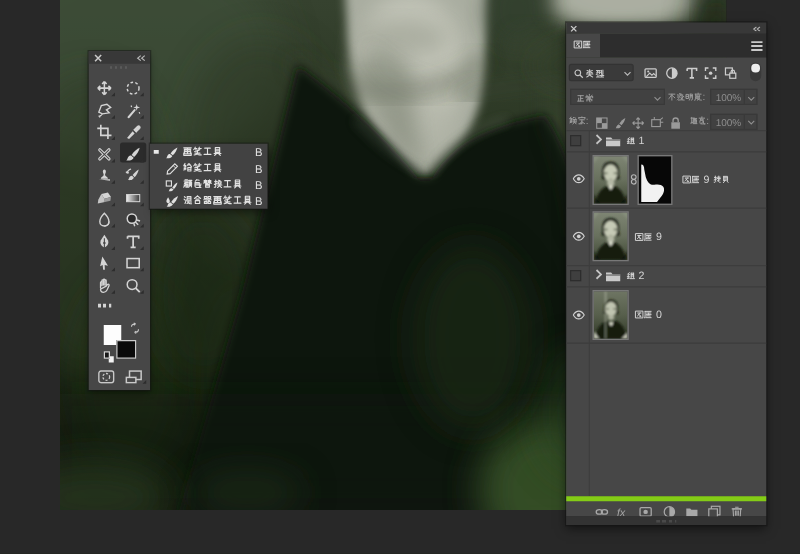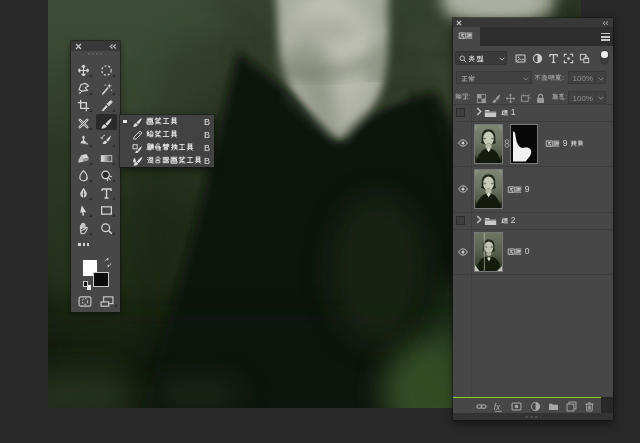--- a/index.html
+++ b/index.html
@@ -627,21 +627,21 @@
 <path d="M0 32 L4.5 38 L0 38 Z" fill="#d5d7c9" opacity="0.9"></path>
           <path d="M27 33 L27 38 L22 38 Z" fill="#d5d7c9" opacity="0.9"></path>
 </g>
       </svg>
 <div class="abs" style="left:55px;top:202px;white-space:nowrap;line-height:0;"><svg class="cg" width="7" height="7" viewBox="0 0 16 16" style="color:#d4d4d4">
           <use href="#g_tu"></use>
         </svg><svg class="cg" width="7" height="7" viewBox="0 0 16 16" style="color:#d4d4d4">
           <use href="#g_ceng"></use>
         </svg><span style="display:inline-block;width:2.8px"></span><span style="font-size:8.5px;color:#d4d4d4;vertical-align:top;line-height:7px;">0</span></div>
 </div>
-<div class="abs" style="left:0;top:379px;width:148px;height:16px;background:#474747;border-top:1px solid #84cc16;box-sizing:border-box;">
+<div class="abs" style="left:0;top:379px;width:160px;height:16px;background:#474747;border-top:4px solid #84cc16;box-sizing:border-box;">
 <svg class="abs" style="left:22.5px;top:2.5px" width="11" height="11" viewBox="0 0 16 16">
         <ellipse cx="5" cy="8" rx="3.6" ry="2.6" stroke="#a8a8a8" stroke-width="1.5" fill="none"></ellipse>
         <ellipse cx="11" cy="8" rx="3.6" ry="2.6" stroke="#a8a8a8" stroke-width="1.5" fill="none"></ellipse>
       </svg>
 <svg class="abs" style="left:40.0px;top:2.5px" width="11" height="11" viewBox="0 0 16 16">
         <text x="1" y="12.5" font-size="12" font-style="italic" fill="#a8a8a8" font-family="Liberation Sans">fx</text>
         <rect x="3" y="14.5" width="10" height="1.2" fill="#a8a8a8"></rect>
       </svg>
 <svg class="abs" style="left:57.5px;top:2.5px" width="11" height="11" viewBox="0 0 16 16">
         <rect x="1.5" y="3" width="13" height="10" rx="1.5" stroke="#a8a8a8" stroke-width="1.5" fill="none"></rect>

